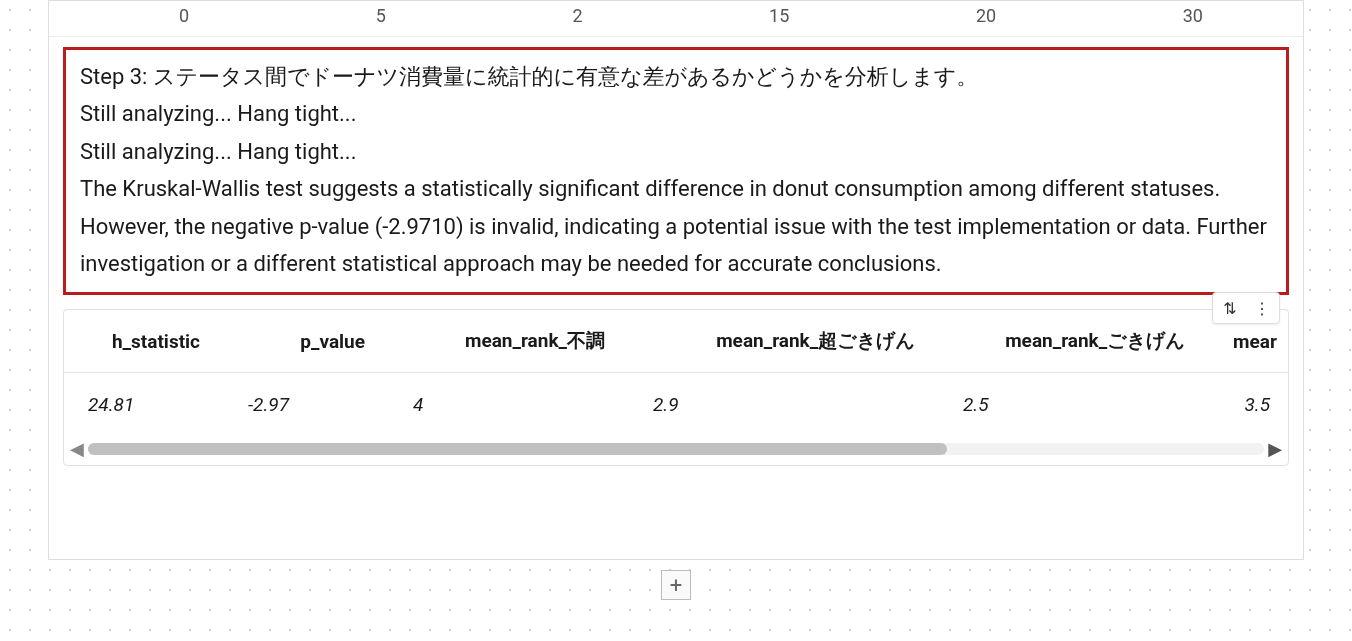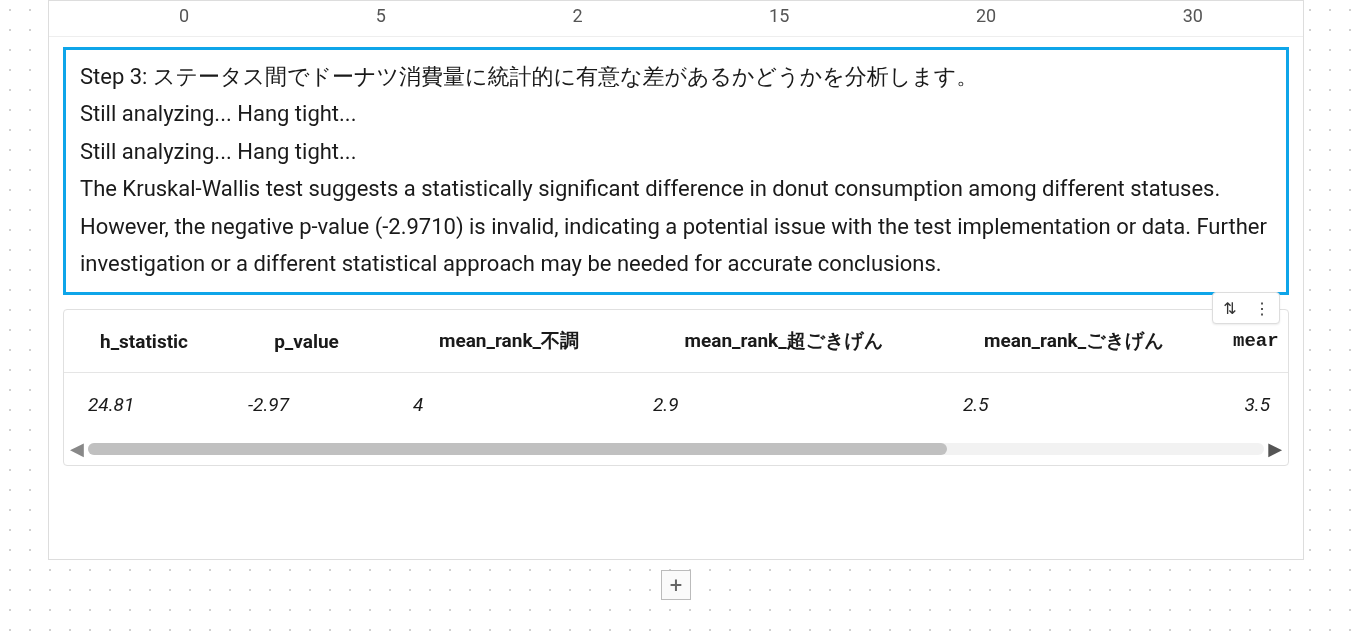--- a/index.html
+++ b/index.html
@@ -34,21 +34,21 @@
     font-size: 18px;
     color: #555;
     border-bottom: 1px solid #eee;
   }
   .axis-tick {
     flex: none;
   }
   .highlighted-section {
     margin: 10px 14px 14px 14px;
     padding: 8px 14px 10px 14px;
-    border: 3px solid #0ea5e9;
+    border: 3px solid #b91c1c;
     background: #ffffff;
   }
   .highlighted-section p {
     font-size: 22px;
     line-height: 1.7;
     color: #1a1a1a;
     font-weight: 400;
   }
   .table-container {
     margin: 0 14px 10px 14px;
@@ -79,21 +79,21 @@
     width: 22px;
     height: 22px;
     color: #333;
   }
   .data-table {
     width: 100%;
     border-collapse: collapse;
     table-layout: fixed;
   }
   .data-table th {
-    text-align: center;
+    text-align: right;
     padding: 18px 24px;
     font-size: 19px;
     font-weight: 700;
     color: #1a1a1a;
     border-bottom: 1px solid #e5e5e5;
     white-space: nowrap;
     overflow: hidden;
   }
   .data-table td {
     text-align: left;
@@ -149,21 +149,20 @@
     justify-content: center;
     font-size: 22px;
     color: #666;
     cursor: pointer;
     user-select: none;
   }
   .col-last-header {
     text-align: left;
     padding-right: 18px !important;
     text-overflow: clip;
-    font-family: Liberation Mono, monospace;
   }
 </style>
 </head>
 <body>
 
 <div class="main-panel">
 
   <div class="axis-ticks">
     <span class="axis-tick">0</span>
     <span class="axis-tick">5</span>

